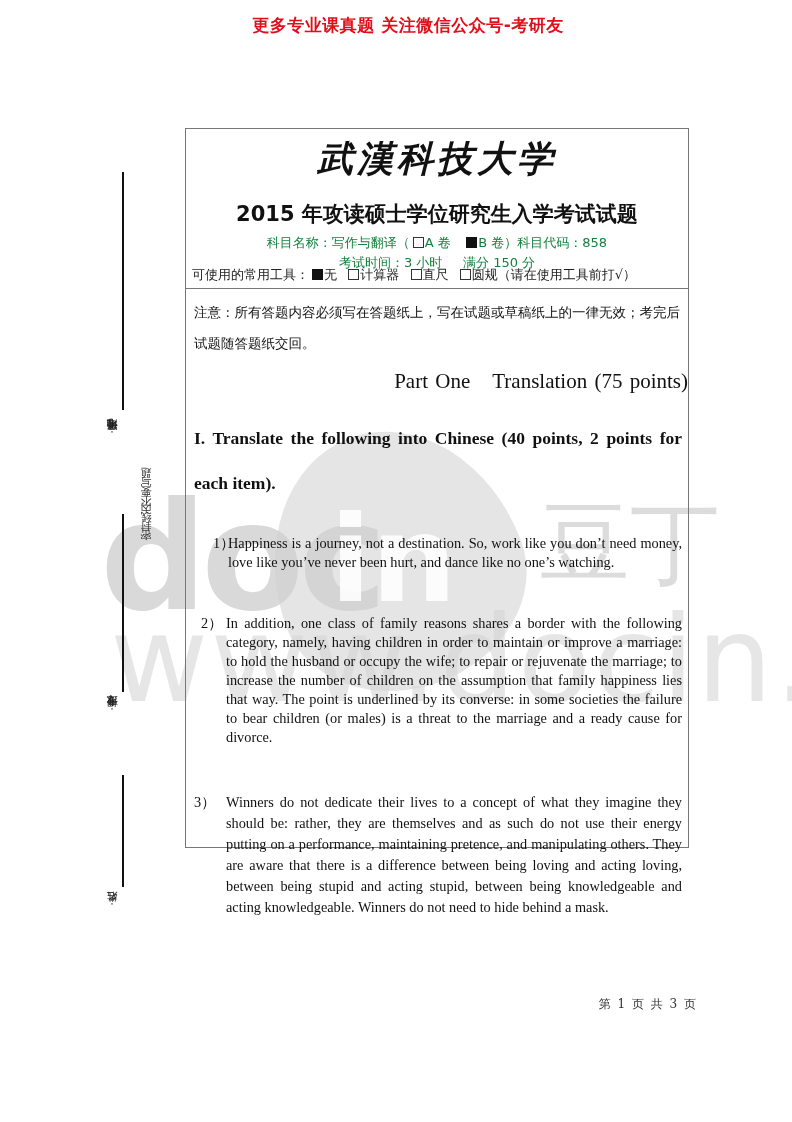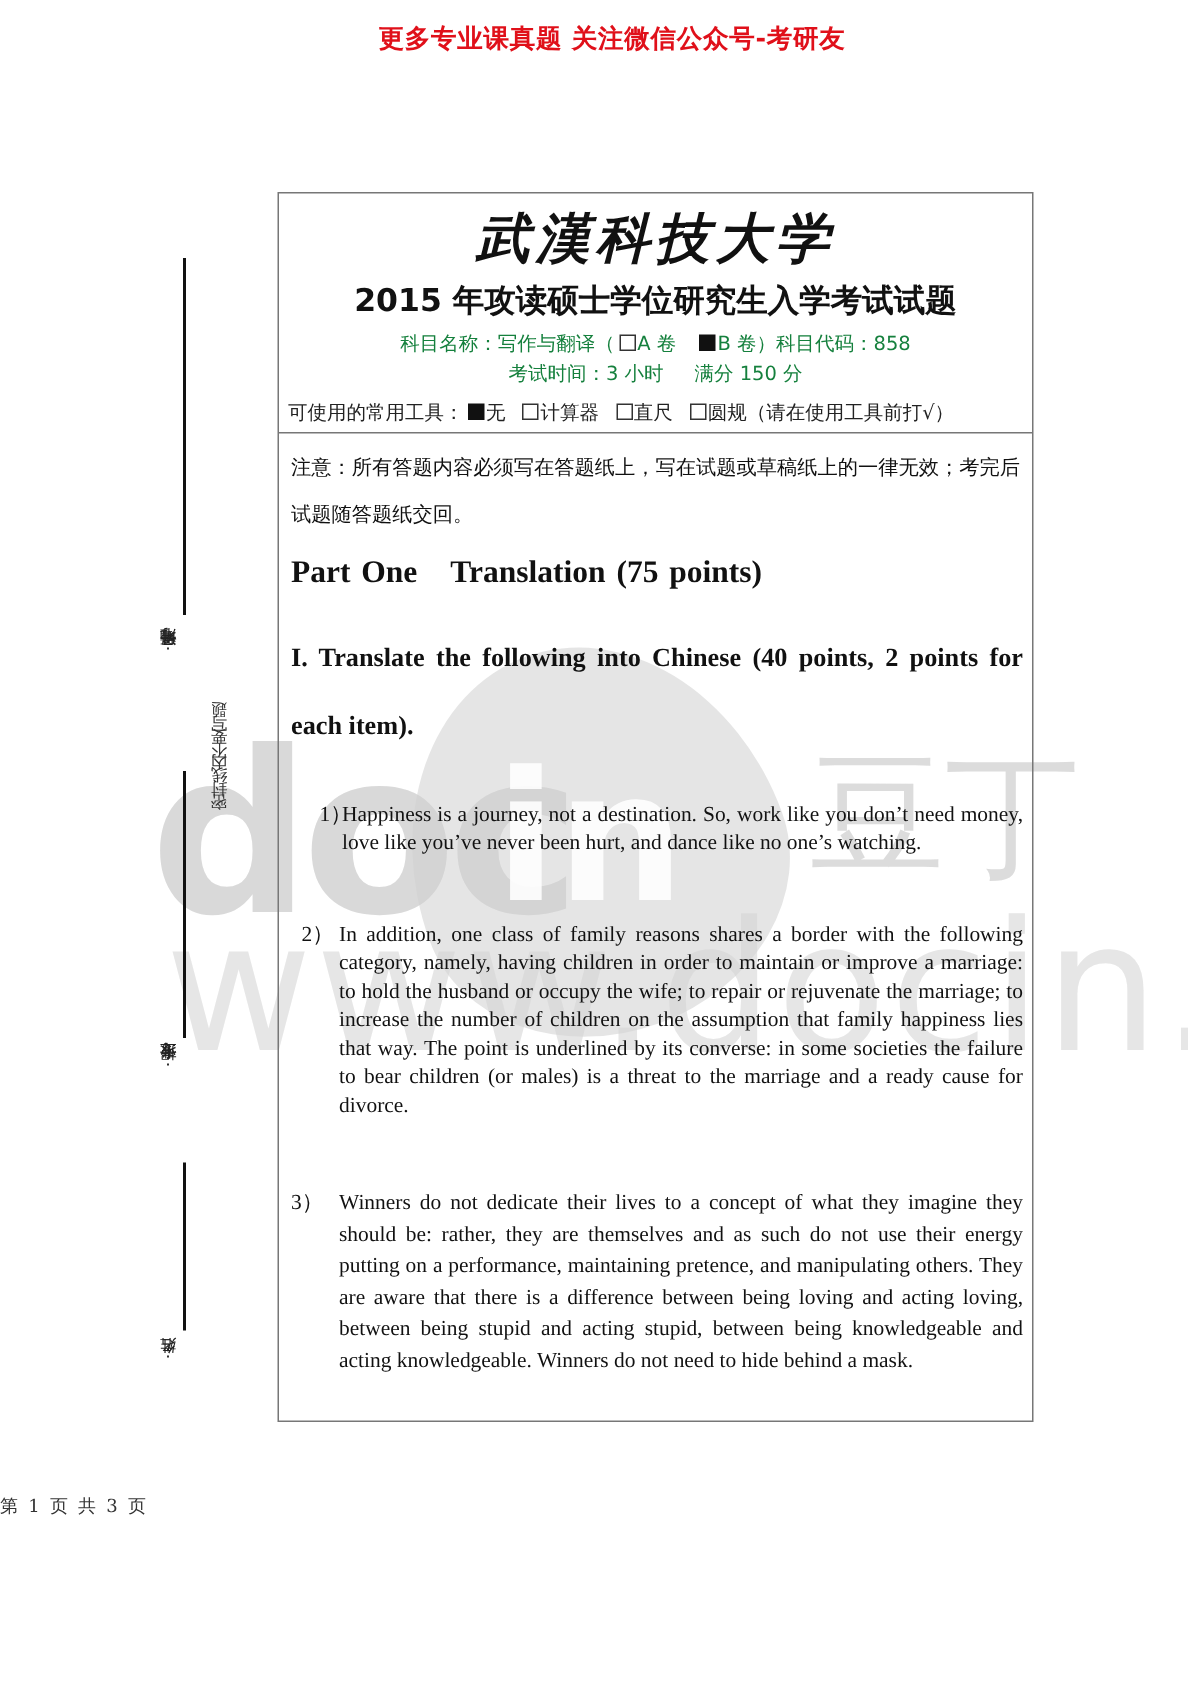--- a/index.html
+++ b/index.html
@@ -40,31 +40,31 @@
       color: #222; text-align: center; word-break: break-all;
       writing-mode: vertical-rl; transform: rotate(180deg);
     }
     .seal-text {
       position: absolute; left: 140px; top: 478px; width: 16px;
       font-family: "DejaVu Serif", serif; font-size: 11px; color: #333;
       writing-mode: vertical-rl; transform: rotate(180deg); letter-spacing: 9px;
     }
     
     .exam-box {
-      position: absolute; left: 185px; top: 128px; width: 504px; height: 820px;
+      position: absolute; left: 185px; top: 128px; width: 504px; height: 720px;
       border: 1px solid #777; box-sizing: border-box; z-index: 1;
     }
     .header-block { height: 159px; border-bottom: 1px solid #777; position: relative; }
     .uni-name {
       text-align: center; padding-top: 6px; font-family: "DejaVu Serif", serif;
       font-size: 36px; font-weight: bold; letter-spacing: 4px; font-style: italic; color: #111;
     }
     .exam-title {
       text-align: center; font-family: "DejaVu Sans", sans-serif; font-weight: bold;
-      font-size: 21px; margin-top: 2px; color: #111;
+      font-size: 21px; margin-top: 16px; color: #111;
     }
     .subject-line, .time-line {
       text-align: center; font-family: "DejaVu Sans", sans-serif; font-size: 13px;
       color: #15803d; margin-top: 6px;
     }
     .time-line { margin-top: 2px; }
     .tools-line {
       position: absolute; left: 6px; bottom: 4px; font-family: "DejaVu Sans", sans-serif;
       font-size: 13px; color: #222; white-space: nowrap;
     }
@@ -72,41 +72,42 @@
       display: inline-block; width: 11px; height: 11px; vertical-align: -1px;
       box-sizing: border-box; margin: 0 1px 0 3px;
     }
     .box-empty { border: 1px solid #333; }
     .box-filled { background: #111; }
     .notice {
       font-family: "DejaVu Sans", sans-serif; font-size: 13.5px; line-height: 31px;
       padding: 8px 6px 0 8px; color: #111;
     }
     .part-title {
-      font-weight: bold; font-size: 21px; padding-left: 8px; margin-top: 10px;
+      font-weight: normal; font-size: 21px; padding-left: 8px; margin-top: 10px;
       word-spacing: 2px;
+      text-align: right;
     }
     .part-title .gap { display: inline-block; width: 22px; }
     .section-title {
       font-weight: bold; font-size: 17.5px; line-height: 45px; padding: 0 6px 0 8px;
       margin-top: 22px; text-align: justify;
     }
     .item {
       position: relative; font-size: 14.3px; line-height: 19px; text-align: justify;
       padding-right: 6px; color: #111;
     }
     .item .num { position: absolute; }
     .item-1 { margin-top: 28px; padding-left: 42px; }
     .item-1 .num { left: 27px; }
     .item-2 { margin-top: 42px; padding-left: 40px; }
     .item-2 .num { left: 15px; }
     .item-3 { margin-top: 45px; padding-left: 40px; line-height: 21px; }
     .item-3 .num { left: 8px; }
     .page-footer {
-      position: absolute; top: 996px; left: 0; width: 696px; text-align: left;
+      position: absolute; top: 996px; left: 0; width: 696px; text-align: right;
       font-family: "DejaVu Serif", serif; font-size: 12px; color: #333; word-spacing: 3px;
     }
   </style>
 </head>
 <body>
 
 <div class="promo">更多专业课真题 关注微信公众号-考研友</div>
 
 <div class="wm wm-drop"></div>
 <div class="wm wm-doc">doc</div>

